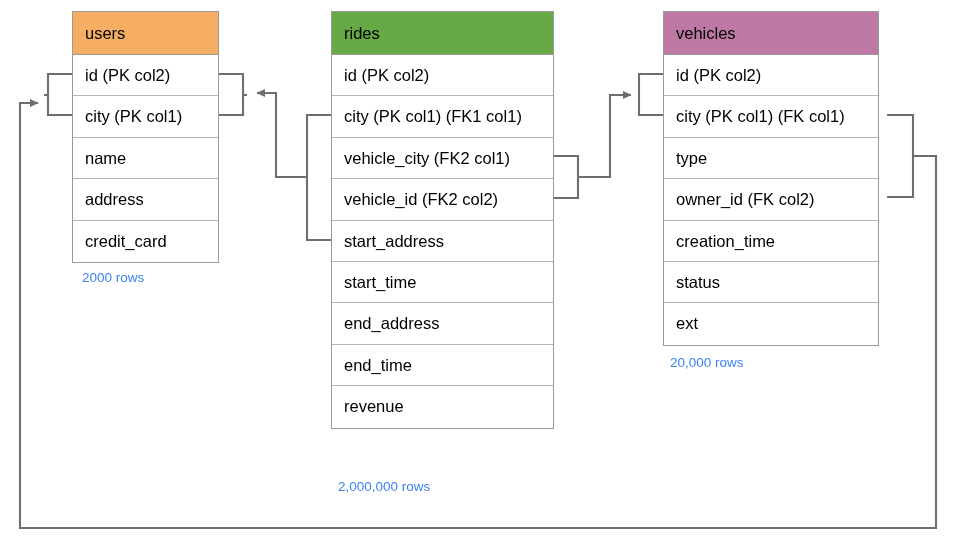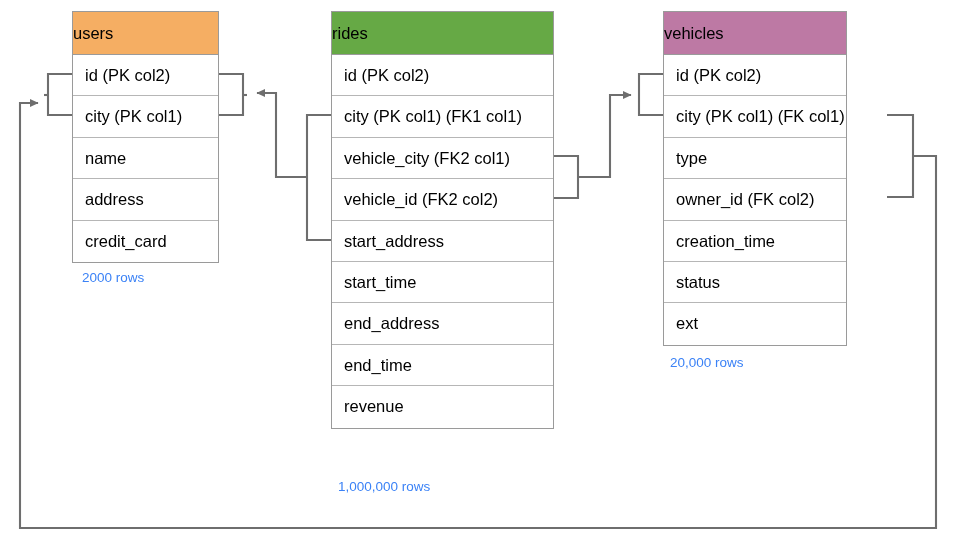--- a/index.html
+++ b/index.html
@@ -26,21 +26,21 @@
   .entity-table {
     position: absolute;
     box-sizing: border-box;
     border: 1px solid #9a9a9a;
     background: #ffffff;
   }
   .entity-header {
     box-sizing: border-box;
     height: 43px;
     line-height: 43px;
-    padding: 0 0 0 0;
+    padding: 0 0 0 12px;
     font-size: 16.5px;
     color: #000000;
     border-bottom: 1px solid #9a9a9a;
     white-space: nowrap;
     overflow: hidden;
   }
   .entity-field {
     box-sizing: border-box;
     height: 41.4px;
     line-height: 41.4px;
@@ -117,23 +117,23 @@
     <div class="entity-field">id (PK col2)</div>
     <div class="entity-field">city (PK col1) (FK1 col1)</div>
     <div class="entity-field">vehicle_city (FK2 col1)</div>
     <div class="entity-field">vehicle_id (FK2 col2)</div>
     <div class="entity-field">start_address</div>
     <div class="entity-field">start_time</div>
     <div class="entity-field">end_address</div>
     <div class="entity-field">end_time</div>
     <div class="entity-field">revenue</div>
   </div>
-  <div class="row-count" style="left:338px; top:479px;">1,000,000 rows</div>
+  <div class="row-count" style="left:338px; top:479px;">2,000,000 rows</div>
 
-  <div class="entity-table" style="left:663px; top:11px; width:184px;">
+  <div class="entity-table" style="left:663px; top:11px; width:216px;">
     <div class="entity-header" style="background:#bd79a4;">
       <span>vehicles</span>
     </div>
     <div class="entity-field">id (PK col2)</div>
     <div class="entity-field">city (PK col1) (FK col1)</div>
     <div class="entity-field">type</div>
     <div class="entity-field">owner_id (FK col2)</div>
     <div class="entity-field">creation_time</div>
     <div class="entity-field">status</div>
     <div class="entity-field">ext</div>

